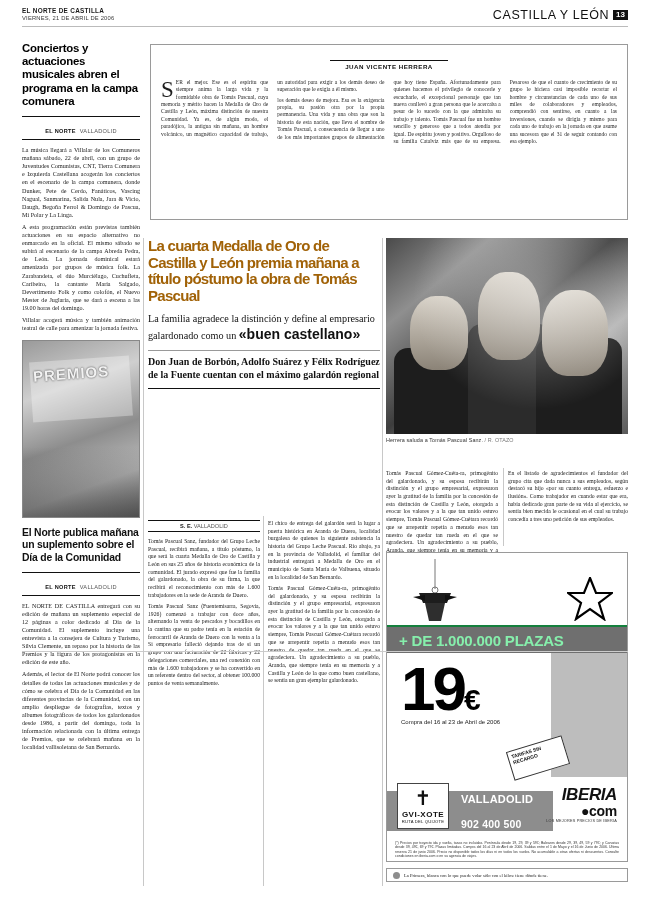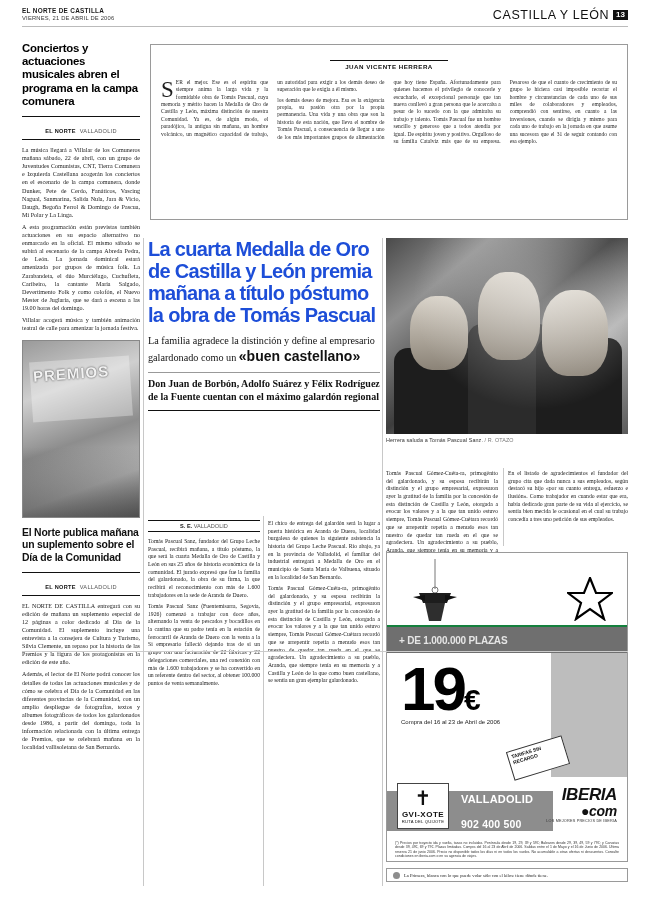--- a/index.html
+++ b/index.html
@@ -123,22 +123,22 @@
     float: left; font-size: 23px; line-height: .86; padding: 1px 2px 0 0;
     font-family: "Liberation Serif", serif; font-weight: normal;
   }
 
   
   .main-head {
     position: absolute; left: 148px; top: 238px; width: 232px;
   }
   .main-head h1 {
     font-family: "Liberation Sans", sans-serif;
-    font-weight: bold; font-size: 20px; line-height: 1.1;
-    letter-spacing: -.7px; color: #1d4ed8;
+    font-weight: bold; font-size: 15px; line-height: 1.1;
+    letter-spacing: -.7px; color: #a16207;
   }
   .sub1 {
     margin-top: 9px; font-size: 10.2px; line-height: 1.26; color: #111;
   }
   .sub1 b { font-family: "Liberation Sans", sans-serif; font-size: 14px; }
   .sub-rule { margin-top: 7px; border-top: .7px solid #999; }
   .sub2 {
     margin-top: 5px; font-size: 10px; line-height: 1.28; font-weight: bold; color: #111;
   }
   .sub2-rule { margin-top: 6px; border-top: 1.2px solid #111; }
@@ -205,23 +205,23 @@
     position: absolute; left: 14px; top: 6px; width: 70px; height: 66px;
   }
   .ad-band {
     position: absolute; left: 0; right: 0; top: 72px; height: 17px;
     background: #15803d; color: #fff;
     font-family: "Liberation Sans", sans-serif; font-weight: bold;
     font-size: 10px; letter-spacing: .4px;
     display: flex; align-items: center; justify-content: center; padding-left: 44px;
   }
   .ad-band2 {
-    height: 26px; background: #6f6f6f; color: #e5e5e5;
-    font-family: "Liberation Sans", sans-serif; font-weight: bold;
-    font-size: 10px; letter-spacing: -.2px;
+    height: 26px; background: #6f6f6f; color: #86efac;
+    font-family: "Liberation Sans", sans-serif; font-weight: bold;
+    font-size: 15px; letter-spacing: -.2px;
     display: flex; align-items: center; padding-left: 12px;
   }
   .star-svg { position: absolute; right: 14px; top: 24px; z-index: 6; }
   .ad-mid { position: relative; height: 124px; background: #fff; padding: 7px 0 0 14px; }
   .ad-country {
     font-family: "Liberation Sans", sans-serif; font-size: 15px; color: #111;
   }
   .ad-country .desde { font-size: 9.5px; font-weight: normal; }
   .ad-price {
     font-family: "Liberation Sans", sans-serif; font-weight: bold;
@@ -261,21 +261,21 @@
   .sv-2 { font-weight: bold; font-size: 10.5px; letter-spacing: .2px; margin-top: 13px; }
   .ad-iberia {
     position: absolute; right: 10px; top: 8px; text-align: right;
   }
   .ib-1 {
     font-family: "Liberation Sans", sans-serif; font-weight: bold; font-style: italic;
     font-size: 17px; letter-spacing: -.4px; color: #111;
   }
   .ib-2 {
     font-family: "Liberation Sans", sans-serif; font-weight: bold;
-    font-size: 14px; letter-spacing: -.3px; color: #111; margin-top: -2px; font-style: italic;
+    font-size: 14px; letter-spacing: -.3px; color: #111; margin-top: -2px;
   }
   .ib-3 { font-family: "Liberation Sans", sans-serif; font-size: 3.8px; letter-spacing: .2px; color: #333; }
   .ad-legal {
     position: absolute; left: 8px; right: 8px; bottom: 4px;
     font-family: "Liberation Sans", sans-serif; font-size: 3.5px; line-height: 1.3;
     color: #333; text-align: justify;
   }
 
   
   .footer-strip {

